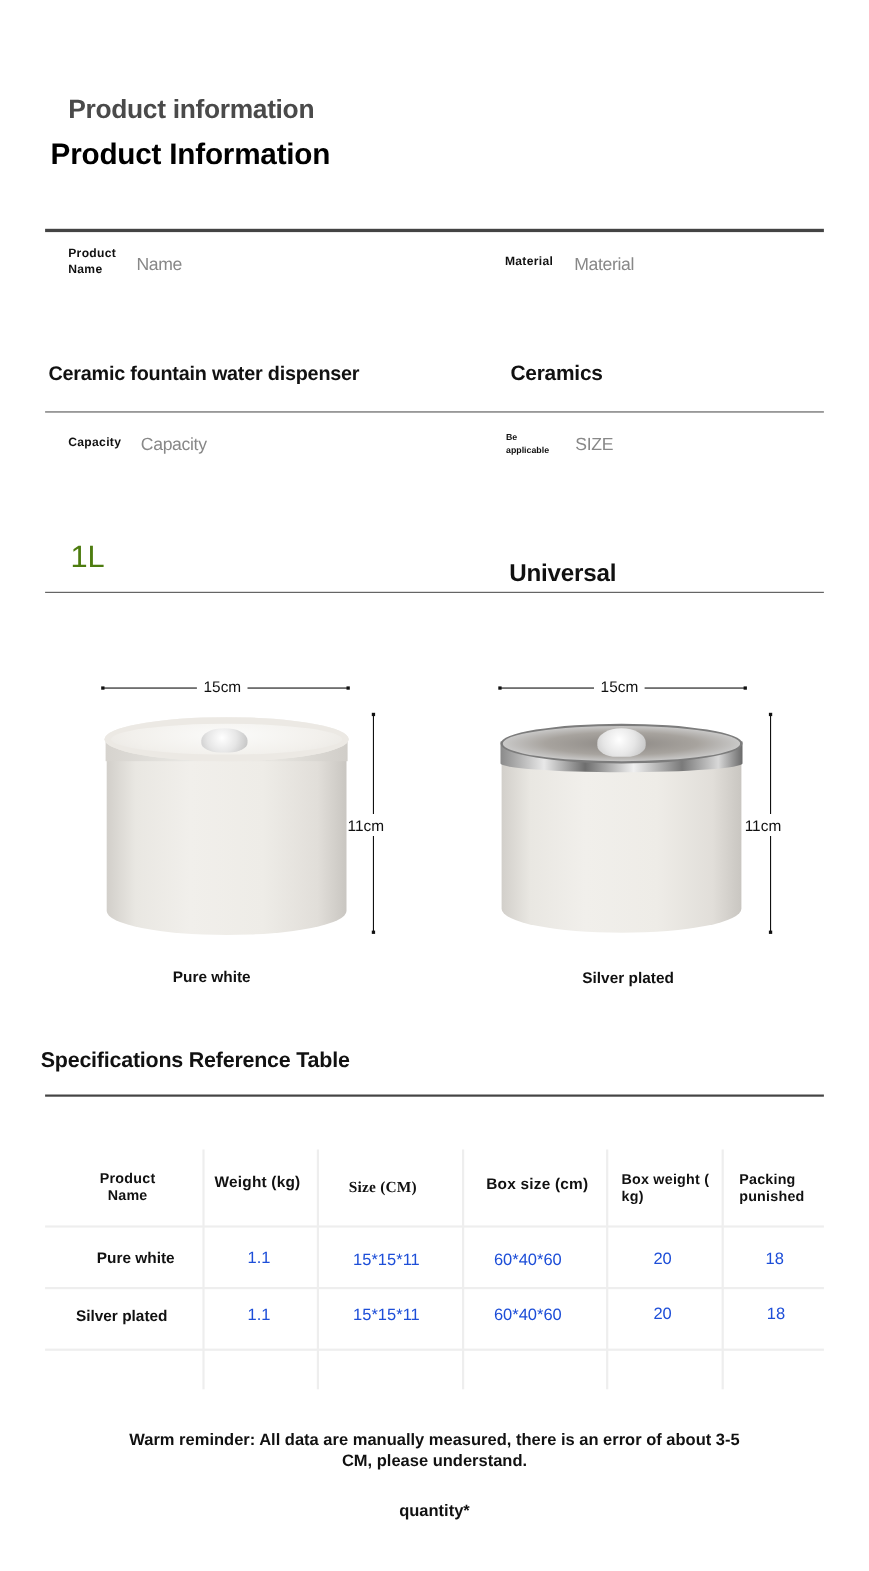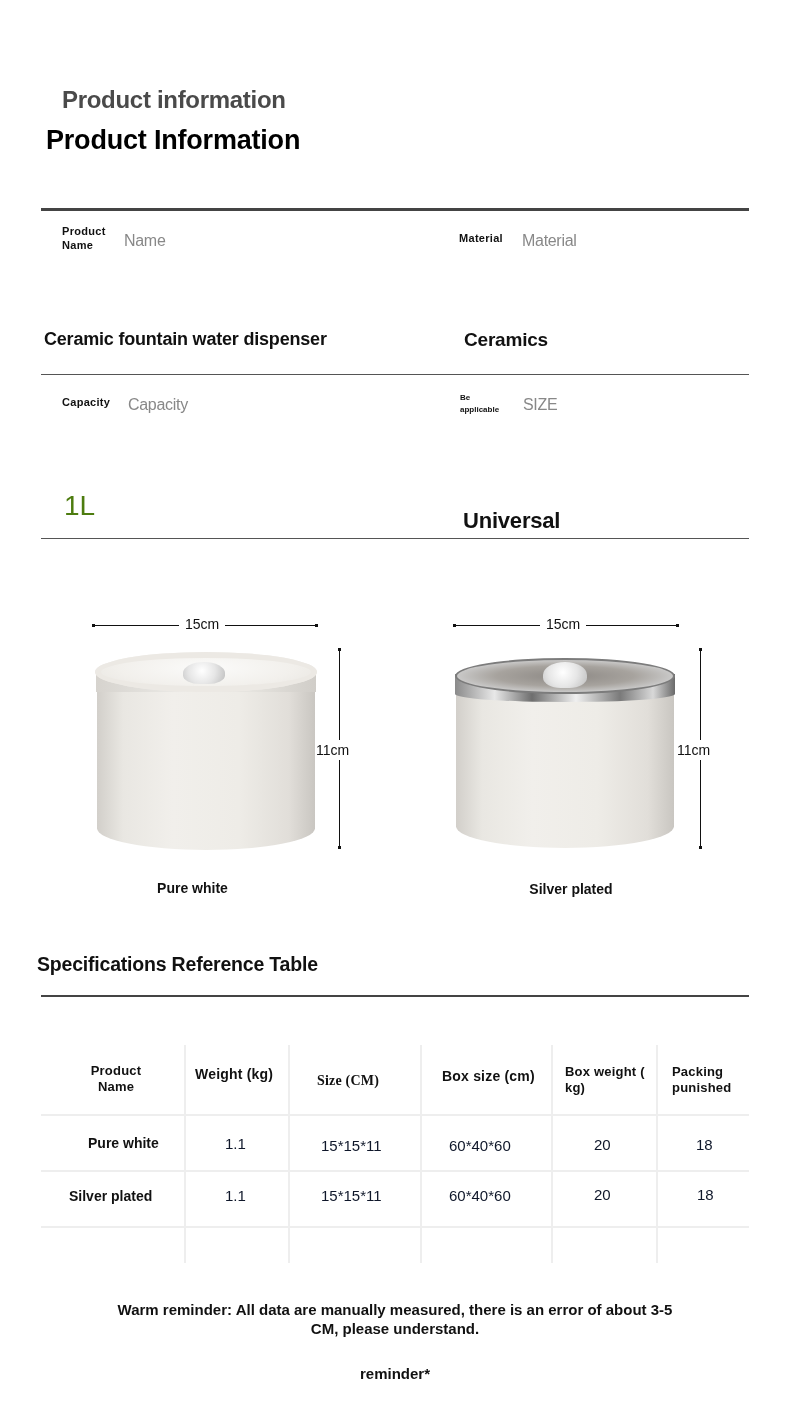--- a/index.html
+++ b/index.html
@@ -32,21 +32,21 @@
   .lid-white { border-radius: 50%; background: radial-gradient(ellipse at 50% 40%, #fbfbfa 0%, #f2f0ec 55%, #e4e1dc 100%); }
   .lid-rim-white { border-radius: 50%; border: 6px solid #ece9e4; background: transparent; }
   .lid-band { background: linear-gradient(90deg, #d6d3ce, #ecebe7 40%, #e6e4df 70%, #d0cdc8); }
   .silver-band { background: linear-gradient(90deg, #8a8a8a, #e8e8e8 18%, #6e6e6e 35%, #f0f0f0 55%, #7a7a7a 75%, #d8d8d8 90%, #6a6a6a); }
   .silver-top { border-radius: 50%; background: radial-gradient(ellipse at 50% 50%, #8c8884 0%, #a7a39e 45%, #cfcfcf 75%, #9a9a9a 100%); border: 2px solid #7c7c7c; }
   .bubble { border-radius: 50% 50% 40% 40%; background: radial-gradient(circle at 45% 40%, #ffffff 0%, #e6e6e6 50%, #bdbdbd 100%); }
 
   .tbl-line-h { left: 41px; width: 708px; height: 2px; background: #eeeeee; }
   .tbl-line-v { width: 2px; background: #eeeeee; }
   .th { font-size: 13px; font-weight: bold; color: #111; line-height: 16px; letter-spacing: 0.2px; }
-  .td { font-size: 15px; color: #0f172a; }
+  .td { font-size: 15px; color: #1d4ed8; }
   .td-name { font-size: 14px; font-weight: bold; color: #111; }
 
   .note { left: 80px; width: 630px; text-align: center; font-size: 15px; font-weight: bold; color: #111; line-height: 19px; }
 </style>
 </head>
 <body>
 
 <div class="abs subtitle">Product information</div>
 <div class="abs title">Product Information</div>
 
@@ -158,14 +158,14 @@
 <div class="abs td" style="left:321px; top:1187px;">15*15*11</div>
 <div class="abs td" style="left:449px; top:1187px;">60*40*60</div>
 <div class="abs td" style="left:594px; top:1186px;">20</div>
 <div class="abs td" style="left:697px; top:1186px;">18</div>
 
 <div class="abs note" style="top:1300px;">
   <div>Warm reminder: All data are manually measured, there is an error of about 3-5</div>
   <div>CM, please understand.</div>
 </div>
 <div class="abs note" style="top:1364px;">
-  <div>reminder*</div>
+  <div>quantity*</div>
 </div>
 
 </body></html>

